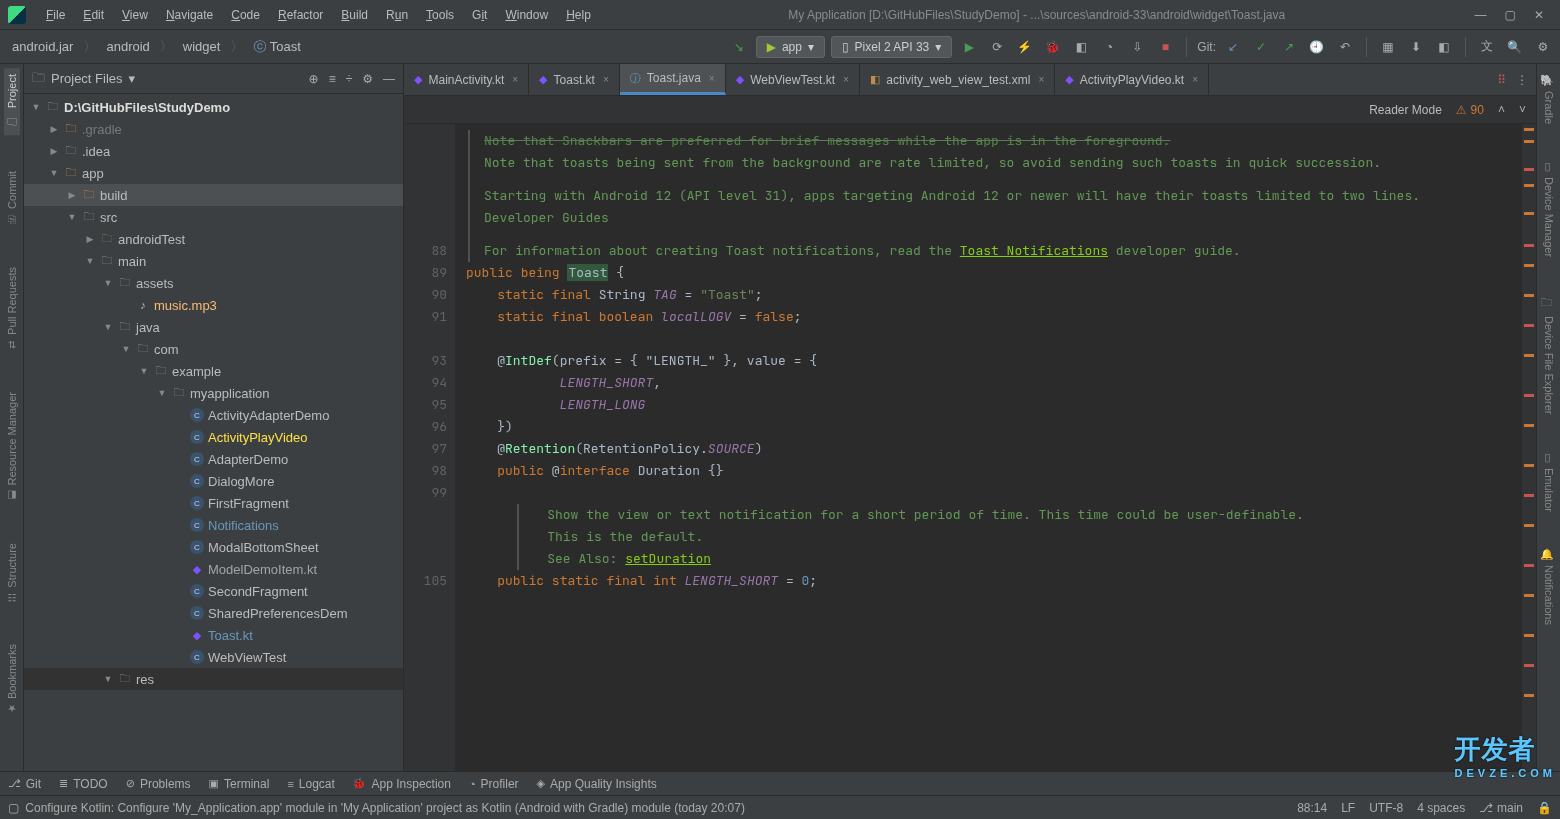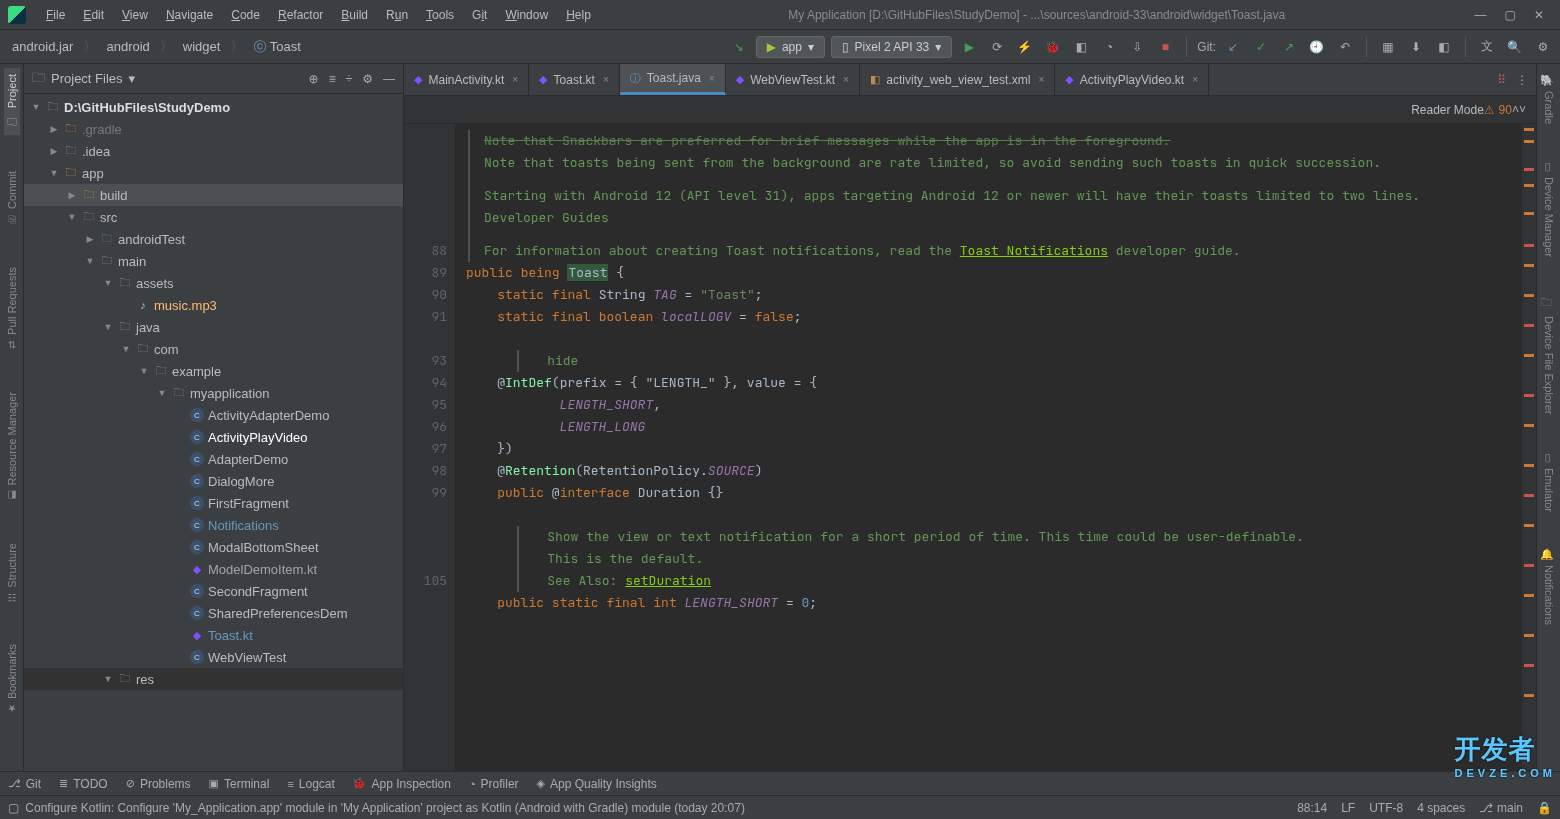--- a/index.html
+++ b/index.html
@@ -128,21 +128,21 @@
 .tab.active{ background:#4e5254; border-bottom:3px solid #4a88c7; }
 .tab .tico{ font-size:11px; }
 .tab .tico.kt{ color:#7f52ff; }
 .tab .tico.java{ color:#6897bb; }
 .tab .tico.xml{ color:#c18b4e; }
 .tab .close{ color:#888; font-size:10px; margin-left:2px; }
 .tabs-end { margin-left:auto; display:flex; align-items:center; gap:10px; padding:0 8px; color:#aaa; }
 
 
 .reader-strip{ height:28px; display:flex; align-items:center; justify-content:flex-end;
-  gap:0; padding:0 10px; background:#313335; border-bottom:1px solid #2b2b2b; font-size:12px;}
+  gap:14px; padding:0 10px; background:#313335; border-bottom:1px solid #2b2b2b; font-size:12px;}
 .reader-strip .warn{ color:#cc7832; display:flex; gap:4px; align-items:center;}
 .reader-strip .nav{ color:#aaa; cursor:pointer;}
 
 
 .code-wrap{ flex:1; display:flex; overflow:hidden; position:relative; }
 .gutter { width:52px; background:#313335; color:#606366; font:13px "JetBrains Mono",Consolas,monospace;
   text-align:right; padding:6px 8px 6px 0; line-height:22px; border-right:1px solid #2b2b2b;}
 .gutter .ln{ height:22px; }
 .code { flex:1; padding:6px 0 6px 10px; font:13px "JetBrains Mono",Consolas,monospace;
   line-height:22px; color:#a9b7c6; overflow:auto; }
@@ -381,21 +381,21 @@
           <span>myapplication</span>
         </div>
         <div class="tree-row" style="padding-left: 150px;">
           <span class="chev"></span>
           <span class="fico cls">C</span>
           <span>ActivityAdapterDemo</span>
         </div>
         <div class="tree-row" style="padding-left: 150px;">
           <span class="chev"></span>
           <span class="fico cls">C</span>
-          <span style="color:#ffffff">ActivityPlayVideo</span>
+          <span style="color:#fde047">ActivityPlayVideo</span>
         </div>
         <div class="tree-row" style="padding-left: 150px;">
           <span class="chev"></span>
           <span class="fico cls">C</span>
           <span>AdapterDemo</span>
         </div>
         <div class="tree-row" style="padding-left: 150px;">
           <span class="chev"></span>
           <span class="fico cls">C</span>
           <span>DialogMore</span>
@@ -525,21 +525,20 @@
           <div style="height:11px"></div>
           <div class="c-doc">Starting with Android 12 (API level 31), apps targeting Android 12 or newer will have their toasts limited to two lines.</div>
           <div class="c-doc strong">Developer Guides</div>
           <div style="height:11px"></div>
           <div class="c-doc"><span>For information about creating Toast notifications, read the </span><span class="link">Toast Notifications</span><span> developer guide.</span></div>
         </div>
         <div><span class="c-kw">public</span> <span class="c-kw">being</span> <span class="hl">Toast</span> {</div>
         <div>&nbsp;&nbsp;&nbsp;&nbsp;<span class="c-kw">static</span> <span class="c-kw">final</span> <span>String</span> <span class="c-field">TAG</span> <span>=</span> <span class="c-str">"Toast"</span>;</div>
         <div>&nbsp;&nbsp;&nbsp;&nbsp;<span class="c-kw">static</span> <span class="c-kw">final</span> <span class="c-kw">boolean</span> <span class="c-field">localLOGV</span> <span>=</span> <span class="c-kw">false</span>;</div>
         <div>&nbsp;</div>
-        <div>&nbsp;&nbsp;&nbsp;&nbsp;<span class="doc-inner c-doc">hide</span></div>
         <div>&nbsp;&nbsp;&nbsp;&nbsp;<span>@</span><span class="c-ann">IntDef</span><span>(prefix = { "LENGTH_" }, value = {</span></div>
         <div>&nbsp;&nbsp;&nbsp;&nbsp;&nbsp;&nbsp;&nbsp;&nbsp;&nbsp;&nbsp;&nbsp;&nbsp;<span class="c-field">LENGTH_SHORT</span>,</div>
         <div>&nbsp;&nbsp;&nbsp;&nbsp;&nbsp;&nbsp;&nbsp;&nbsp;&nbsp;&nbsp;&nbsp;&nbsp;<span class="c-field">LENGTH_LONG</span></div>
         <div>&nbsp;&nbsp;&nbsp;&nbsp;<span>})</span></div>
         <div>&nbsp;&nbsp;&nbsp;&nbsp;<span>@</span><span class="c-ann">Retention</span><span>(RetentionPolicy.</span><span class="c-field">SOURCE</span><span>)</span></div>
         <div>&nbsp;&nbsp;&nbsp;&nbsp;<span class="c-kw">public</span> <span>@</span><span class="c-kw">interface</span> <span>Duration</span> {}</div>
         <div>&nbsp;</div>
         <div>&nbsp;&nbsp;&nbsp;&nbsp;<span class="doc-inner">
           <div class="c-doc">Show the view or text notification for a short period of time. This time could be user-definable.</div>
           <div class="c-doc">This is the default.</div>

